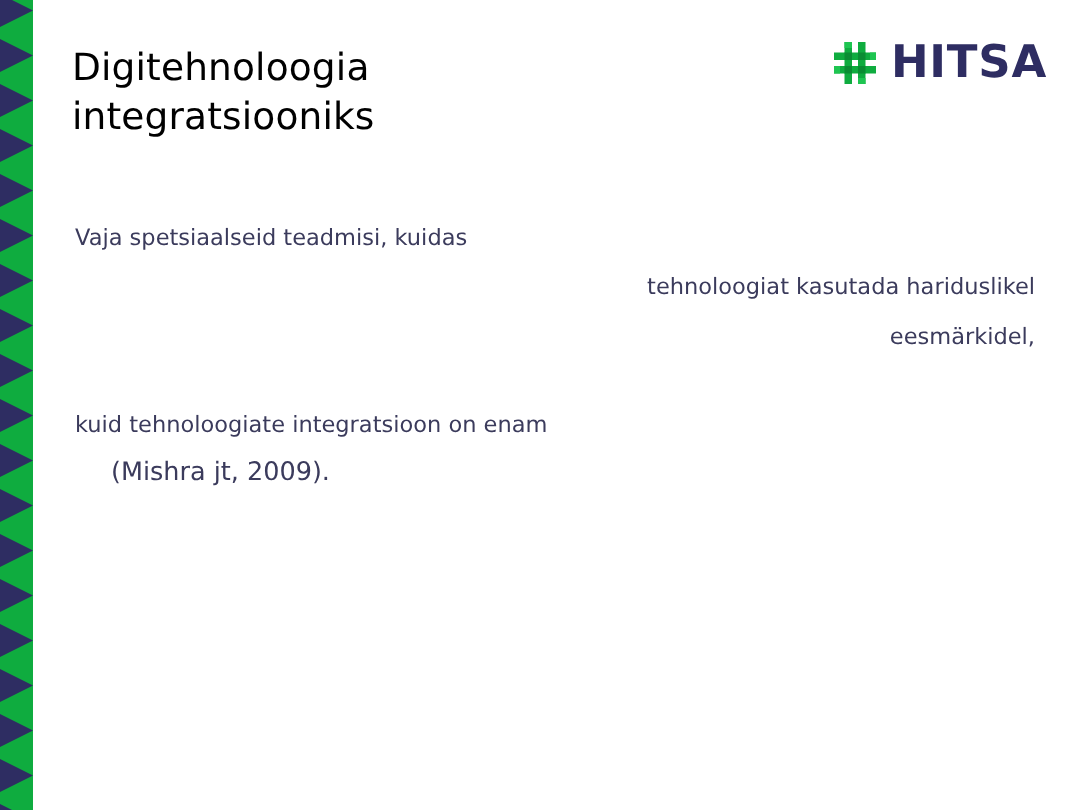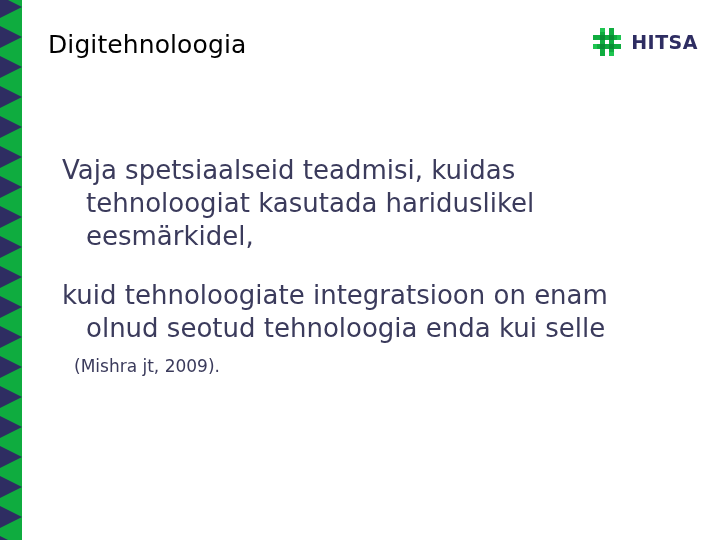--- a/index.html
+++ b/index.html
@@ -57,21 +57,21 @@
     align-items: center;
     gap: 9px;
   }
   .logo-mark {
     width: 30px;
     height: 30px;
     display: block;
   }
   .logo-text {
     font-family: "DejaVu Sans", sans-serif;
-    font-size: 19px;
+    font-size: 30px;
     font-weight: bold;
     letter-spacing: 0.5px;
     color: #2e2d62;
     line-height: 1;
   }
 
   
   .title {
     position: absolute;
     left: 48px;
@@ -84,33 +84,34 @@
   }
 
   
   .body-block {
     position: absolute;
     left: 50px;
     top: 142px;
     width: 640px;
   }
   .para {
-    font-size: 26px;
+    font-size: 15px;
     line-height: 33px;
     color: #3b3b5c;
-    margin: 12px;
+    margin: 0;
     padding-left: 24px;
     text-indent: -24px;
   }
   .para.second {
     margin-top: 26px;
   }
   .para .cont {
     display: block;
     text-indent: 0;
+    text-align: right;
   }
   .citation {
     font-size: 17px;
     line-height: 18px;
     color: #3b3b5c;
     margin: 6px 0 0 0;
     padding-left: 24px;
   }
 </style>
 </head>
@@ -161,32 +162,32 @@
         <rect x="17" y="25" width="5" height="4" fill="#1ec551"></rect>
         <rect x="1" y="17" width="4" height="5" fill="#1ec551"></rect>
         <rect x="25" y="8" width="4" height="5" fill="#1ec551"></rect>
       </svg>
     </span>
     <span class="logo-text">HITSA</span>
   </div>
 
   <div class="title">
     <span>Digitehnoloogia</span><br>
+    <span>integratsiooniks</span>
   </div>
 
   <div class="body-block">
 
     <p class="para first">
       <span>Vaja spetsiaalseid teadmisi, kuidas</span>
       <span class="cont">tehnoloogiat kasutada hariduslikel</span>
       <span class="cont">eesmärkidel,</span>
     </p>
 
     <p class="para second">
       <span>kuid tehnoloogiate integratsioon on enam</span>
-      <span class="cont">olnud seotud tehnoloogia enda kui selle</span>
     </p>
 
     <p class="citation">(Mishra jt, 2009).</p>
 
   </div>
 
 </div>
 
 </body></html>

